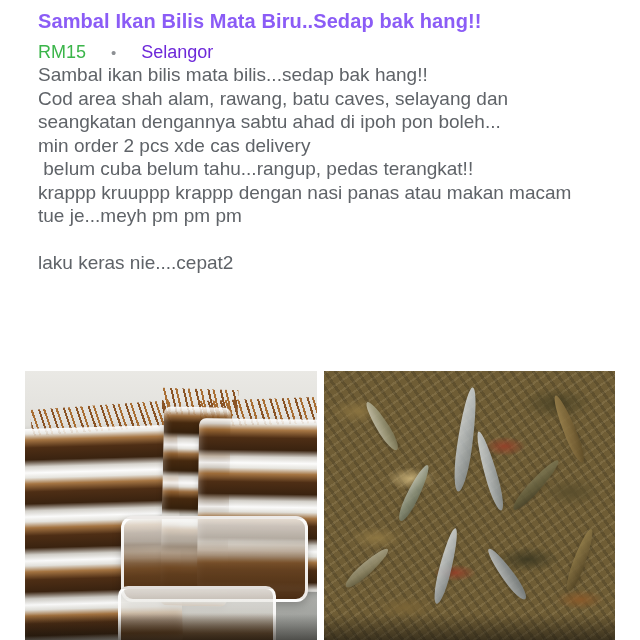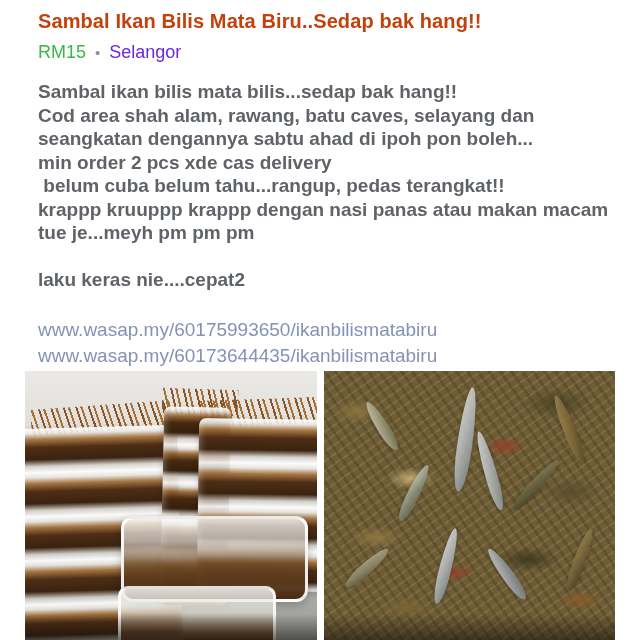--- a/index.html
+++ b/index.html
@@ -9,33 +9,31 @@
     font-family:"Liberation Sans", sans-serif;
     overflow:hidden;
   }
   .page { width:640px; height:640px; background:#ffffff; overflow:hidden; position:relative; }
 
   
   .text-block { padding:9px 30px 0 38px; }
 
   .title {
     margin:0; font-size:20px; font-weight:bold;
-    color:#c2410c; line-height:24px; letter-spacing:.1px;
+    color:#8b5cf6; line-height:24px; letter-spacing:.1px;
   }
-  .meta { margin-top:9px; font-size:18px; line-height:21px; display:flex; align-items:center; }
+  .meta { margin-top:9px; font-size:18px; line-height:21px; display:flex; align-items:center;gap:16px; }
   .price { color:#3bb54a; }
   .dot { color:#8d9094; margin:0 9px; font-size:15px; }
   .location { color:#6d28d9; }
 
   .desc {
-    margin-top:17px;
     font-size:19px; line-height:23.5px;
     color:#5f6368;
     white-space:pre-wrap;
-    font-weight:bold;
   }
 
   .links { margin-top:25px; font-size:19px; line-height:26px; }
   .links a { display:block; color:#8591b5; text-decoration:none; }
 
   
   .photos {
     position:absolute; left:25px; right:25px; top:371px; bottom:0;
     display:flex; gap:7px;
   }
@@ -146,24 +144,20 @@
     <div class="desc">Sambal ikan bilis mata bilis...sedap bak hang!!
 Cod area shah alam, rawang, batu caves, selayang dan
 seangkatan dengannya sabtu ahad di ipoh pon boleh...
 min order 2 pcs xde cas delivery
  belum cuba belum tahu...rangup, pedas terangkat!!
 krappp kruuppp krappp dengan nasi panas atau makan macam
 tue je...meyh pm pm pm
 
 laku keras nie....cepat2</div>
 
-    <div class="links">
-      <a href="#">www.wasap.my/60175993650/ikanbilismatabiru</a>
-      <a href="#">www.wasap.my/60173644435/ikanbilismatabiru</a>
-    </div>
   </div>
 
   <div class="photos">
 
     <div class="photo photo-left">
       <div class="fringe fringe-1"></div>
       <div class="fringe fringe-2"></div>
       <div class="fringe fringe-3"></div>
       <div class="stack stack-left"></div>
       <div class="stack stack-mid"></div>

